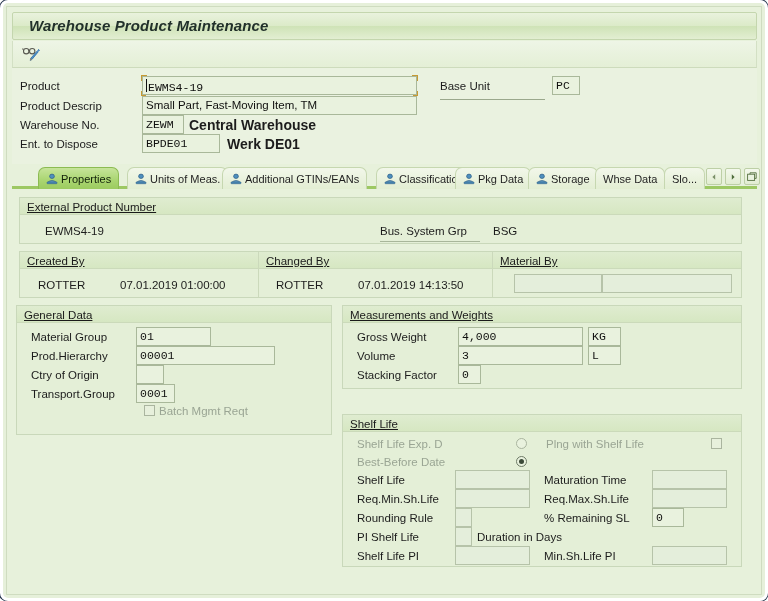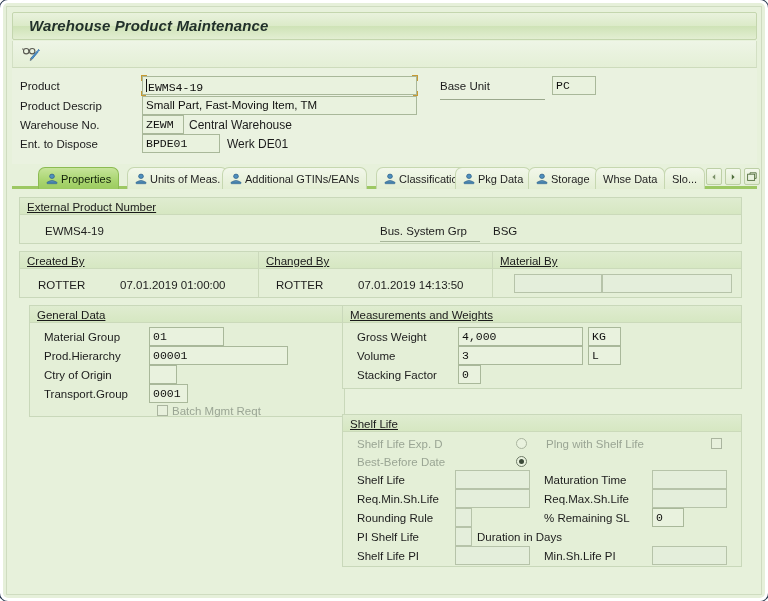--- a/index.html
+++ b/index.html
@@ -133,24 +133,25 @@
   }
   .caret {
     position: absolute;
     left: 3px; top: 2px;
     width: 1px; height: 13px;
     background: #111;
   }
 
   .statictext {
     position: absolute;
-    font-size: 12px;
+    font-size: 14px;
     color: #1c1c1c;
     line-height: 18px;
     white-space: nowrap;
+    font-weight: bold;
   }
 
   
   .tabstrip {
     position: absolute;
     left: 5px; top: 159px;
     width: 745px; height: 23px;
   }
   .tabstrip-base {
     position: absolute;
@@ -303,21 +304,21 @@
 
     <div class="hlabel" style="left:8px; top:48px;">Warehouse No.</div>
     <div class="fld" style="left:130px; top:47px; width:42px; height:19px; line-height:17px;">ZEWM</div>
     <div class="statictext" style="left:177px; top:48px;">Central Warehouse</div>
 
     <div class="hlabel" style="left:8px; top:67px;">Ent. to Dispose</div>
     <div class="fld" style="left:130px; top:66px; width:78px; height:19px; line-height:17px;">BPDE01</div>
     <div class="statictext" style="left:215px; top:67px;">Werk DE01</div>
 
     <div class="hlabel underlined" style="left:428px; top:9px; width:105px;">Base Unit</div>
-    <div class="fld" style="left:540px; top:8px; width:44px; height:19px; line-height:17px;">PC</div>
+    <div class="fld" style="left:540px; top:8px; width:28px; height:19px; line-height:17px;">PC</div>
   </div>
 
   <div class="tabstrip">
     <div class="tabstrip-base"></div>
 
     <div class="tab active" style="left:26px;">
       <svg class="tabicon" viewBox="0 0 12 12">
         <ellipse cx="6" cy="3.3" rx="2.4" ry="2.2" fill="#4e8fbe" stroke="#2f5f85" stroke-width="0.7"></ellipse>
         <path d="M1.6 9.4 Q6 5.6 10.4 9.4 Z" fill="#6aa9d4" stroke="#2f5f85" stroke-width="0.7"></path>
         <rect x="1" y="9" width="10" height="1.7" rx="0.6" fill="#4e8fbe" stroke="#2f5f85" stroke-width="0.6"></rect>
@@ -420,21 +421,21 @@
         <div class="glabel" style="left:100px; top:7px;">07.01.2019 01:00:00</div>
 
         <div class="glabel" style="left:256px; top:7px;">ROTTER</div>
         <div class="glabel" style="left:338px; top:7px;">07.01.2019 14:13:50</div>
 
         <div class="fld blank" style="left:494px; top:5px; width:88px; height:19px;"></div>
         <div class="fld blank" style="left:582px; top:5px; width:130px; height:19px;"></div>
       </div>
     </div>
 
-    <div class="group" style="left:17px; top:116px; width:316px; height:112px;">
+    <div class="group" style="left:4px; top:116px; width:316px; height:130px;">
       <div class="ghead">General Data</div>
       <div class="gbody">
         <div class="glabel" style="left:14px; top:5px;">Material Group</div>
         <div class="fld" style="left:119px; top:4px; width:75px; height:19px; line-height:17px;">01</div>
 
         <div class="glabel" style="left:14px; top:24px;">Prod.Hierarchy</div>
         <div class="fld" style="left:119px; top:23px; width:139px; height:19px; line-height:17px;">00001</div>
 
         <div class="glabel" style="left:14px; top:43px;">Ctry of Origin</div>
         <div class="fld" style="left:119px; top:42px; width:28px; height:19px; line-height:17px;"></div>

